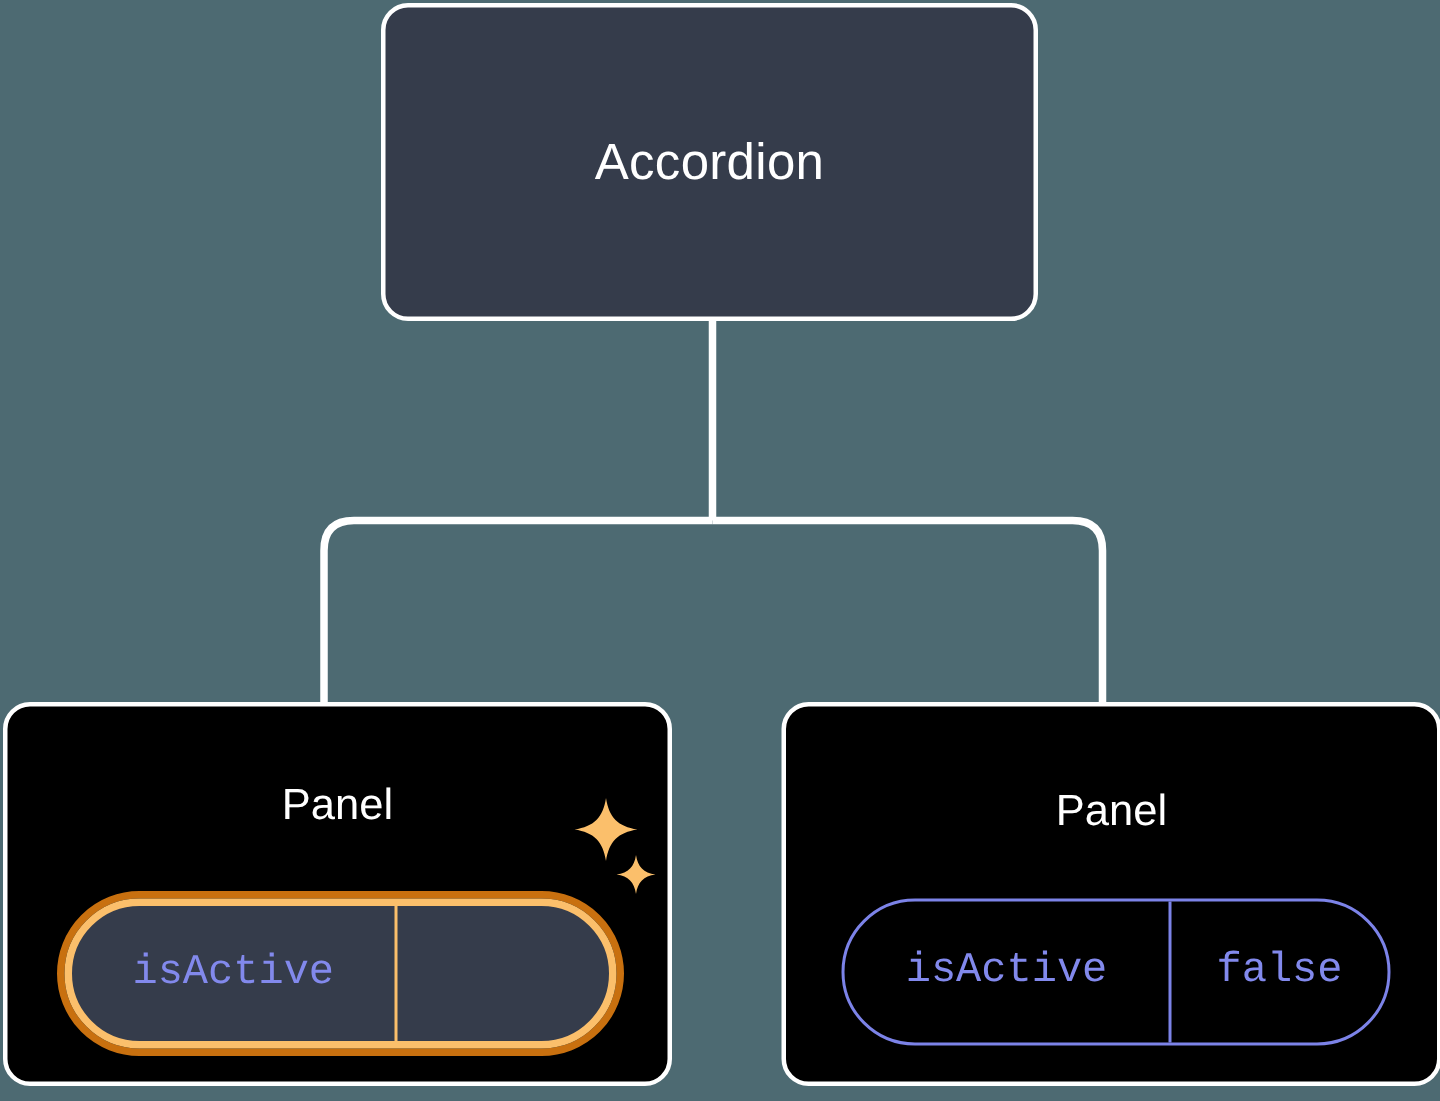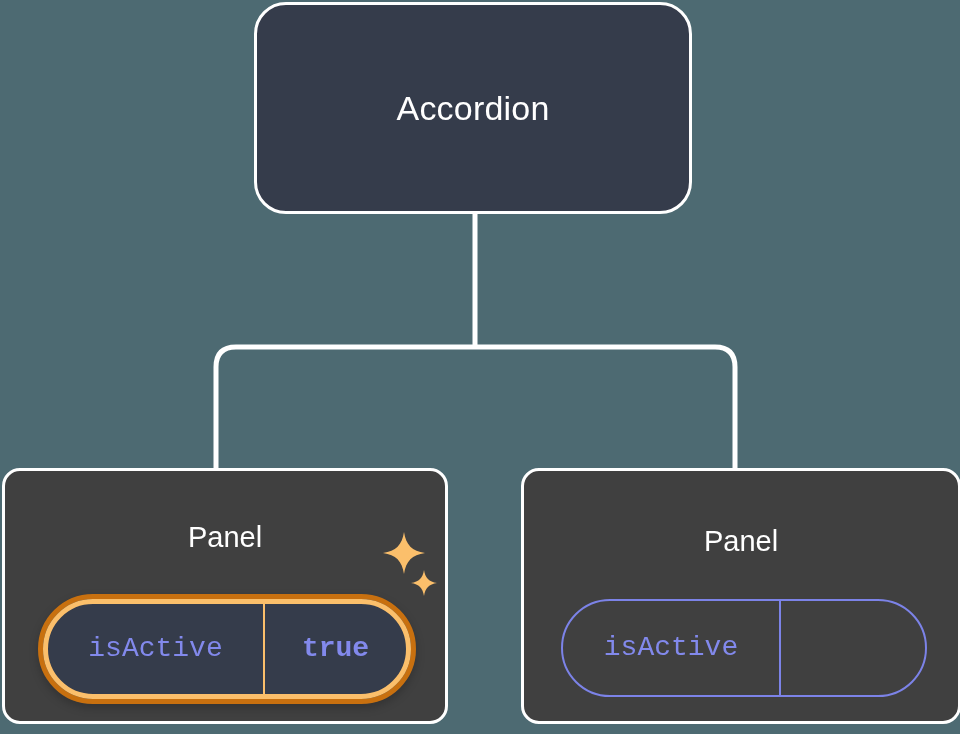--- a/index.html
+++ b/index.html
@@ -36,40 +36,40 @@
 
   
   .node-root {
     position: absolute;
     left: 254px;
     top: 2px;
     width: 438px;
     height: 212px;
     background: #353c4b;
     border: 3px solid #ffffff;
-    border-radius: 32px;
+    border-radius: 18px;
     z-index: 2;
     display: flex;
     align-items: center;
     justify-content: center;
   }
 
   .node-root-title {
     color: #ffffff;
     font-size: 34px;
     font-weight: 400;
     letter-spacing: 0.2px;
   }
 
   
   .node-panel {
     position: absolute;
     top: 468px;
     height: 256px;
-    background: #404040;
+    background: #000000;
     border: 3px solid #ffffff;
     border-radius: 18px;
     z-index: 2;
     overflow: visible;
   }
 
   .node-panel.left  { left: 2px;   width: 446px; }
   .node-panel.right { left: 521px; width: 440px; }
 
   .node-panel-title {
@@ -202,34 +202,34 @@
     <div class="node-root-title">Accordion</div>
   </div>
 
   <div class="node-panel left">
     <div class="node-panel-title">Panel</div>
 
     <div class="prop-pill highlight">
       <div class="pill-inner">
         <div class="pill-cell pill-key">isActive</div>
         <div class="pill-divider"></div>
-        <div class="pill-cell pill-val">true</div>
       </div>
     </div>
   </div>
 
   <svg class="sparkle sparkle-large" viewBox="0 0 24 24">
     <path d="M12 0 C13.1 7.4 16.6 10.9 24 12 C16.6 13.1 13.1 16.6 12 24 C10.9 16.6 7.4 13.1 0 12 C7.4 10.9 10.9 7.4 12 0 Z" fill="#fbbf6b"></path>
   </svg>
   <svg class="sparkle sparkle-small" viewBox="0 0 24 24">
     <path d="M12 0 C13.1 7.4 16.6 10.9 24 12 C16.6 13.1 13.1 16.6 12 24 C10.9 16.6 7.4 13.1 0 12 C7.4 10.9 10.9 7.4 12 0 Z" fill="#fbbf6b"></path>
   </svg>
 
   <div class="node-panel right">
     <div class="node-panel-title">Panel</div>
 
     <div class="prop-pill default">
       <div class="pill-cell pill-key">isActive</div>
       <div class="pill-divider"></div>
+      <div class="pill-cell pill-val">false</div>
     </div>
   </div>
 
 </div>
 
 </body></html>

